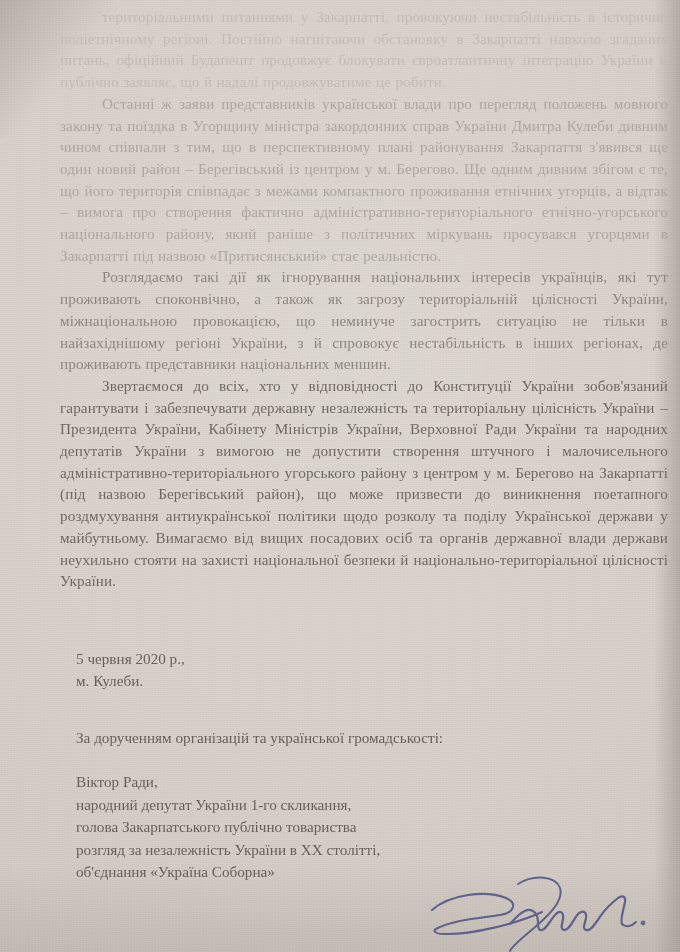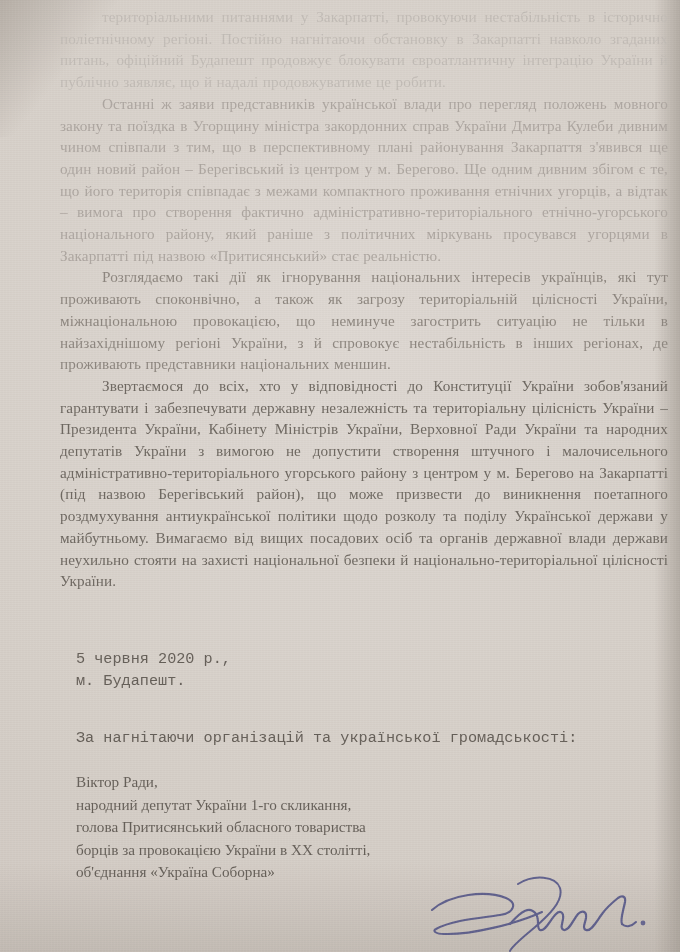--- a/index.html
+++ b/index.html
@@ -76,21 +76,21 @@
   .ink-dark { color: #655f58; }
   .sp-md { height: 22px; }
   .sp-lg { height: 34px; }
 
   .plain-line {
     font-size: 15.2px;
     line-height: 22.5px;
     text-indent: 0;
     text-align: left;
   }
-  .indent-line { padding-left: 16px; font-family: Liberation Mono, monospace; }
+  .indent-line { padding-left: 16px; }
 
   .sig-block { padding-left: 16px; }
 
   .signature {
     position: absolute;
     left: 430px;
     top: 872px;
     width: 250px;
     height: 80px;
     pointer-events: none;
@@ -114,33 +114,33 @@
     <p class="para fade-5">Розглядаємо такі дії як ігнорування національних інтересів українців, які тут проживають споконвічно, а також як загрозу територіальній цілісності України, міжнаціональною провокацією, що неминуче загострить ситуацію не тільки в найзахіднішому регіоні України, з й спровокує нестабільність в інших регіонах, де проживають представники національних меншин.</p>
 
     <p class="para ink">Звертаємося до всіх, хто у відповідності до Конституції України зобов'язаний гарантувати і забезпечувати державну незалежність та територіальну цілісність України – Президента України, Кабінету Міністрів України, Верховної Ради України та народних депутатів України з вимогою не допустити створення штучного і малочисельного адміністративно-територіального угорського району з центром у м. Берегово на Закарпатті (під назвою Берегівський район), що може призвести до виникнення поетапного роздмухування антиукраїнської політики щодо розколу та поділу Української держави у майбутньому. Вимагаємо від вищих посадових осіб та органів державної влади держави неухильно стояти на захисті національної безпеки й національно-територіальної цілісності України.</p>
 
     <div class="sp-md"></div>
 
 
     <div class="sp-lg"></div>
 
     <div class="plain-line indent-line ink-dark">5 червня 2020 р.,</div>
-    <div class="plain-line indent-line ink-dark">м. Будапешт.</div>
+    <div class="plain-line indent-line ink-dark">м. Кулеби.</div>
 
     <div class="sp-lg"></div>
 
-    <div class="plain-line indent-line ink-dark">За нагнітаючи організацій та української громадськості:</div>
+    <div class="plain-line indent-line ink-dark">За дорученням організацій та української громадськості:</div>
 
     <div class="sp-md"></div>
 
     <div class="sig-block">
       <div class="plain-line ink-dark">Віктор Ради,</div>
       <div class="plain-line ink-dark">народний депутат України 1-го скликання,</div>
-      <div class="plain-line ink-dark">голова Притисянський обласного товариства</div>
-      <div class="plain-line ink-dark">борців за провокацією України в ХХ столітті,</div>
+      <div class="plain-line ink-dark">голова Закарпатського публічно товариства</div>
+      <div class="plain-line ink-dark">розгляд за незалежність України в ХХ столітті,</div>
       <div class="plain-line ink-dark">об'єднання «Україна Соборна»</div>
     </div>
 
   </div>
 
   <svg class="signature" viewBox="0 0 250 80">
     <g fill="none" stroke="#4d4f84" stroke-linecap="round" stroke-linejoin="round" opacity="0.85">
       <path d="M2 38 C 20 22, 56 18, 76 26 C 88 31, 84 41, 70 43 C 50 46, 22 48, 6 57 C 2 59, 6 62, 14 62 C 40 63, 86 52, 112 40" stroke-width="2.1"></path>
       <path d="M88 12 C 104 2, 126 4, 130 16 C 134 29, 118 44, 104 56 C 92 66, 82 74, 80 79" stroke-width="2.0"></path>
       <path d="M80 52 C 92 38, 100 34, 106 42 C 110 48, 106 56, 110 58 C 115 60, 120 48, 126 42 C 130 38, 134 40, 133 47 C 132 53, 130 57, 134 58 C 139 59, 143 48, 148 42 C 152 38, 157 39, 156 46 C 155 52, 152 56, 156 58 C 161 60, 166 50, 172 42 C 177 35, 183 30, 188 26 C 192 23, 196 24, 195 30 C 193 40, 190 48, 192 52" stroke-width="2.2"></path>

